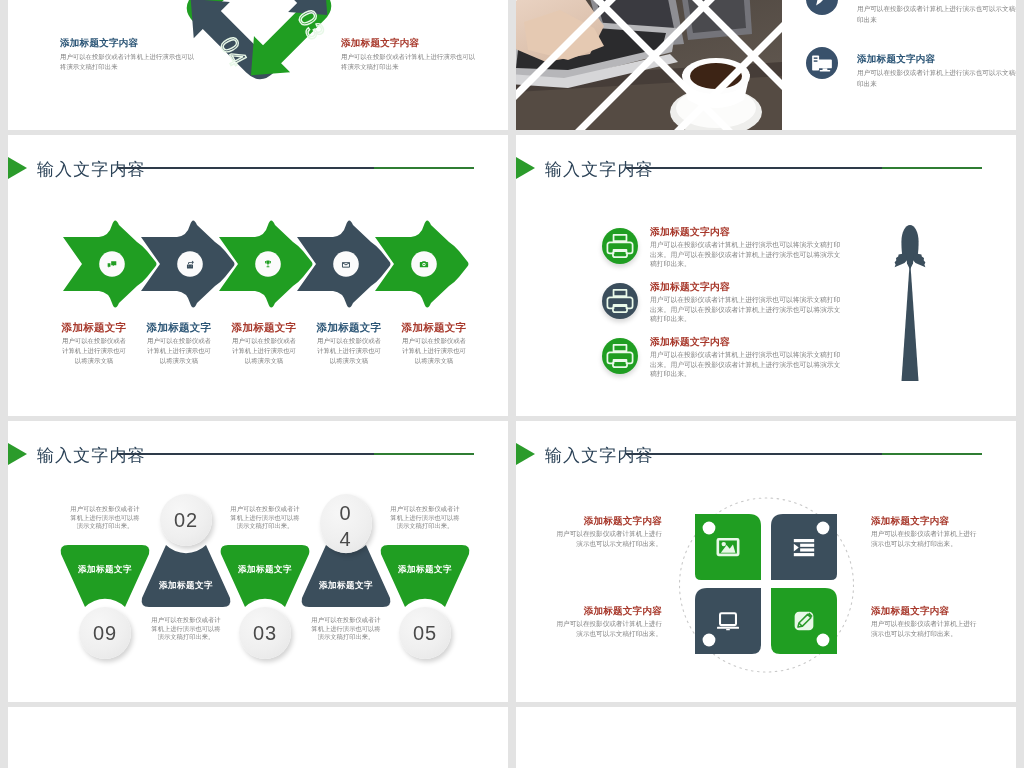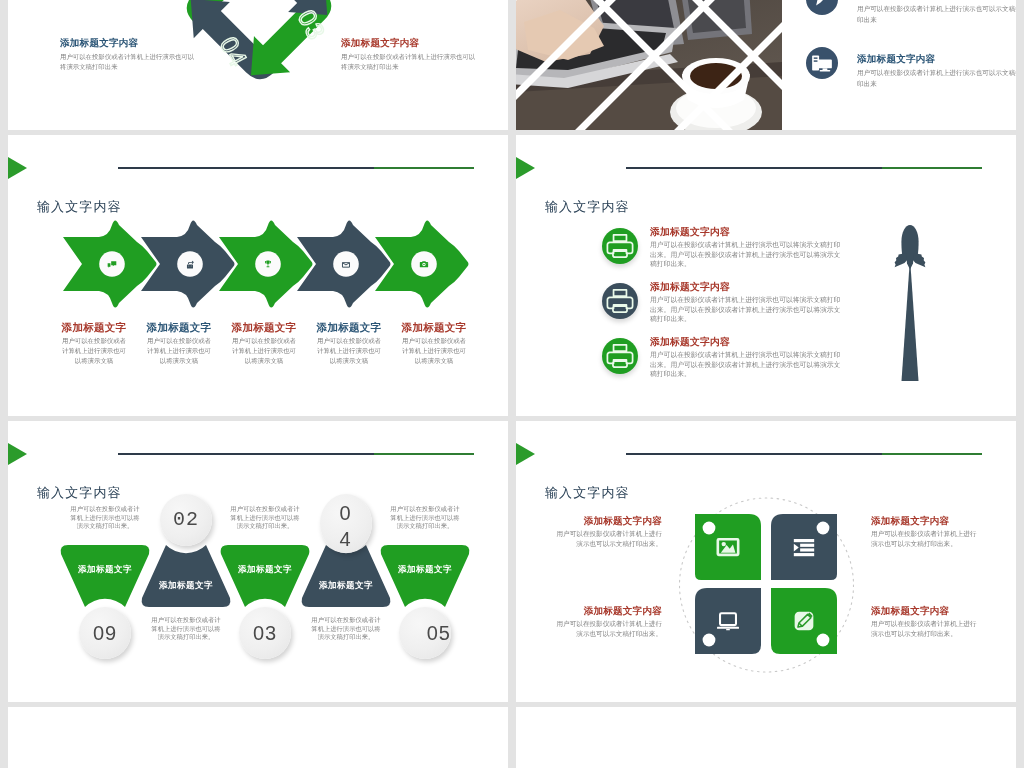--- a/index.html
+++ b/index.html
@@ -14,21 +14,21 @@
   #s4{left:516px;top:135px;}
   #s5{left:8px;top:421px;}
   #s6{left:516px;top:421px;}
   #s7{left:8px;top:707px;}
   #s8{left:516px;top:707px;}
 
   
   .hdr{position:absolute;left:0;top:0;width:100%;height:40px;}
   .hdr-tri{position:absolute;left:0px;top:22px;width:0;height:0;
     border-top:11px solid transparent;border-bottom:11px solid transparent;border-left:19px solid #2b9b2b;}
-  .hdr-title{position:absolute;left:29px;top:23px;font-size:13px;color:#2b4257;letter-spacing:1.1px;font-weight:500;white-space:nowrap;margin-top:40px;}
+  .hdr-title{position:absolute;left:29px;top:23px;font-size:17px;color:#2b4257;letter-spacing:1.1px;font-weight:500;white-space:nowrap;}
   .hdr-line-dark{position:absolute;left:110px;top:32px;width:256px;height:2px;background:#2e3b4a;}
   .hdr-line-green{position:absolute;left:366px;top:32px;width:100px;height:2px;background:#2f7d33;}
 
   
   .ttl-red{color:#a8392c;font-weight:bold;}
   .ttl-blue{color:#2b5576;font-weight:bold;}
 
   
   .ph-wrap{position:absolute;left:0;top:0;width:500px;height:281px;}
   .s2-badge{position:absolute;width:32px;height:32px;border-radius:50%;background:#39516b;}
@@ -305,36 +305,36 @@
           <path d="M 301,186 L 375,186 Q 384,186 382,177 L 358,124 A 28.5 28.5 0 0 1 318,124 L 294,177 Q 292,186 301,186 Z" fill="#3b4e5c"></path>
           <path d="M 380,124 L 454,124 Q 463,124 461,133 L 437,186 A 28.5 28.5 0 0 0 397,186 L 373,133 Q 371,124 380,124 Z" fill="#209e22"></path>
         </g>
     </svg>
     <div id="tri-content">
         <div class="tri-num" style="left: 71px; top: 186px;">
           <span>09</span>
         </div>
         <div class="tri-label" style="left: 42px; top: 143px;">添加标题文字</div>
         <div class="tri-body" style="left: 62px; top: 84px;">用户可以在投影仪或者计算机上进行演示也可以将演示文稿打印出来。</div>
-        <div class="tri-num" style="left: 152px; top: 73px; font-family: Liberation Mono, monospace;">
+        <div class="tri-num" style="left: 152px; top: 73px;">
           <span>02</span>
         </div>
         <div class="tri-label" style="left: 123px; top: 159px;">添加标题文字</div>
         <div class="tri-body" style="left: 143px; top: 195px;">用户可以在投影仪或者计算机上进行演示也可以将演示文稿打印出来。</div>
         <div class="tri-num" style="left: 231px; top: 186px;">
           <span>03</span>
         </div>
         <div class="tri-label" style="left: 202px; top: 143px;">添加标题文字</div>
         <div class="tri-body" style="left: 222px; top: 84px;">用户可以在投影仪或者计算机上进行演示也可以将演示文稿打印出来。</div>
         <div class="tri-num" style="left: 312px; top: 73px; align-items: flex-start; padding-top: 7px; overflow: visible;">
           <span style="width: 13px; display: inline-block; text-align: center; word-break: break-all; line-height: 26px; position: absolute; left: 19px; top: 6px;">04</span>
         </div>
         <div class="tri-label" style="left: 283px; top: 159px;">添加标题文字</div>
         <div class="tri-body" style="left: 303px; top: 195px;">用户可以在投影仪或者计算机上进行演示也可以将演示文稿打印出来。</div>
-        <div class="tri-num" style="left: 391px; top: 186px; justify-content: flex-end;">
+        <div class="tri-num" style="left: 391px; top: 186px;">
           <span>05</span>
         </div>
         <div class="tri-label" style="left: 362px; top: 143px;">添加标题文字</div>
         <div class="tri-body" style="left: 382px; top: 84px;">用户可以在投影仪或者计算机上进行演示也可以将演示文稿打印出来。</div>
       </div>
   </div>
   <div class="slide" id="s6">
     <div class="hdr">
       <div class="hdr-tri"></div>
       <div class="hdr-title">输入文字内容</div>

